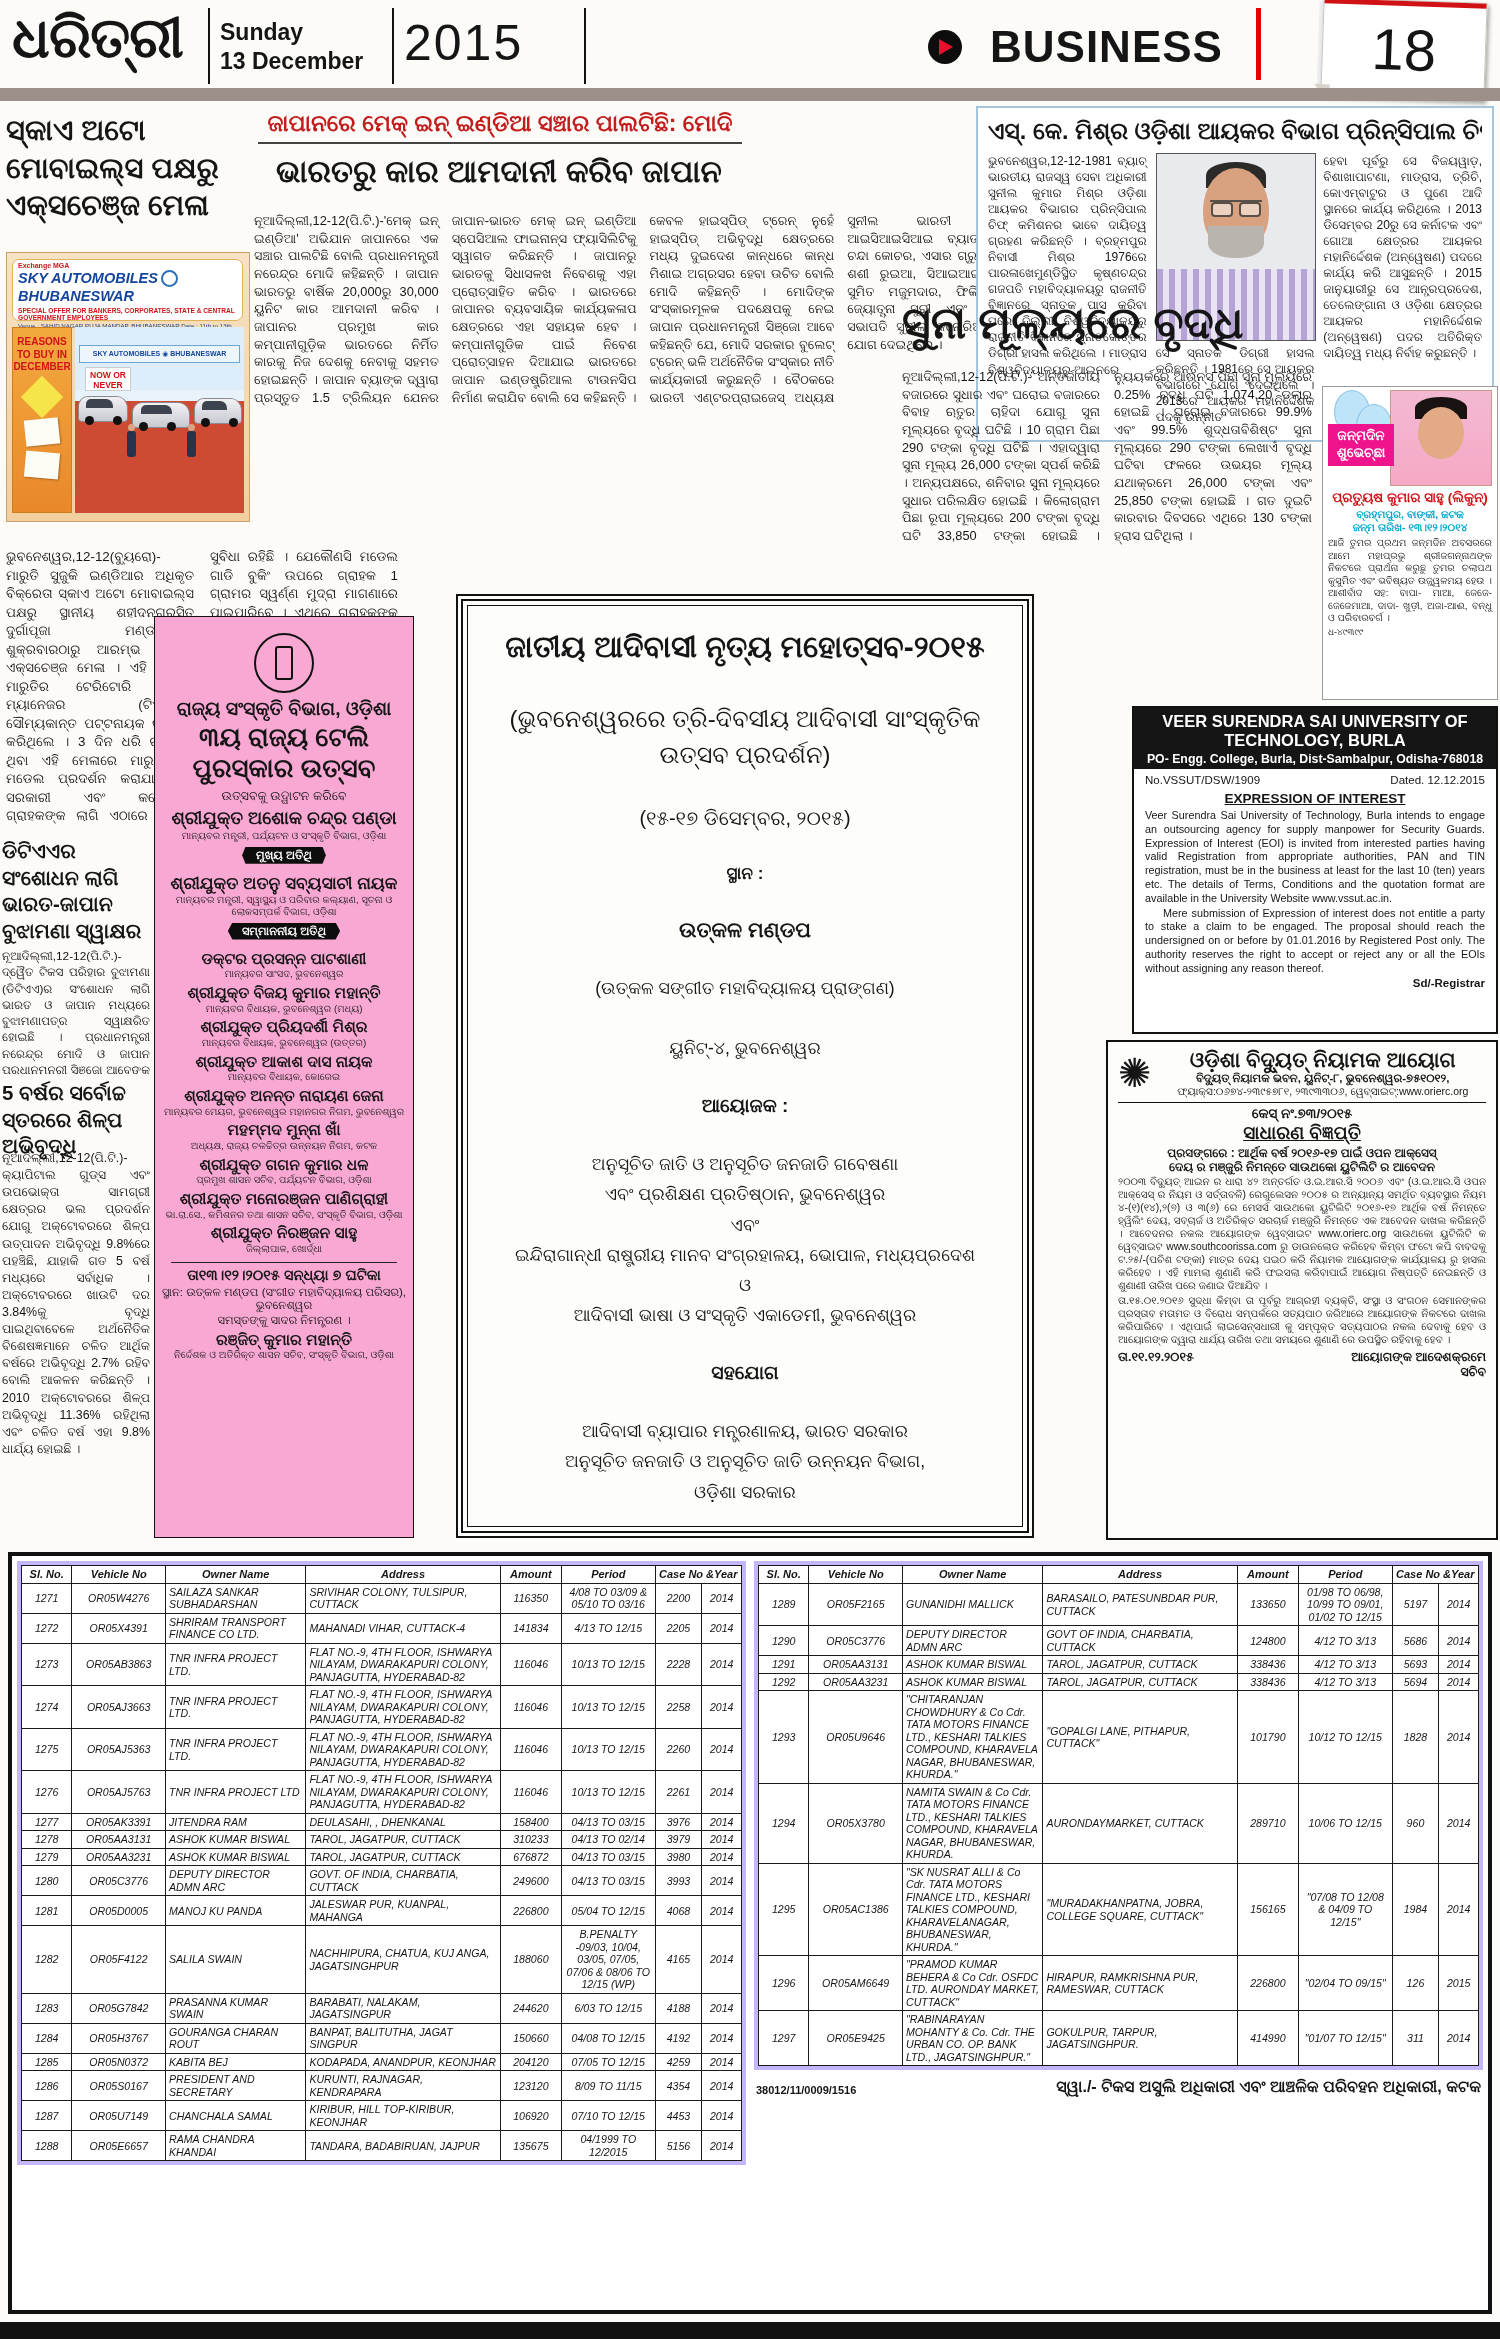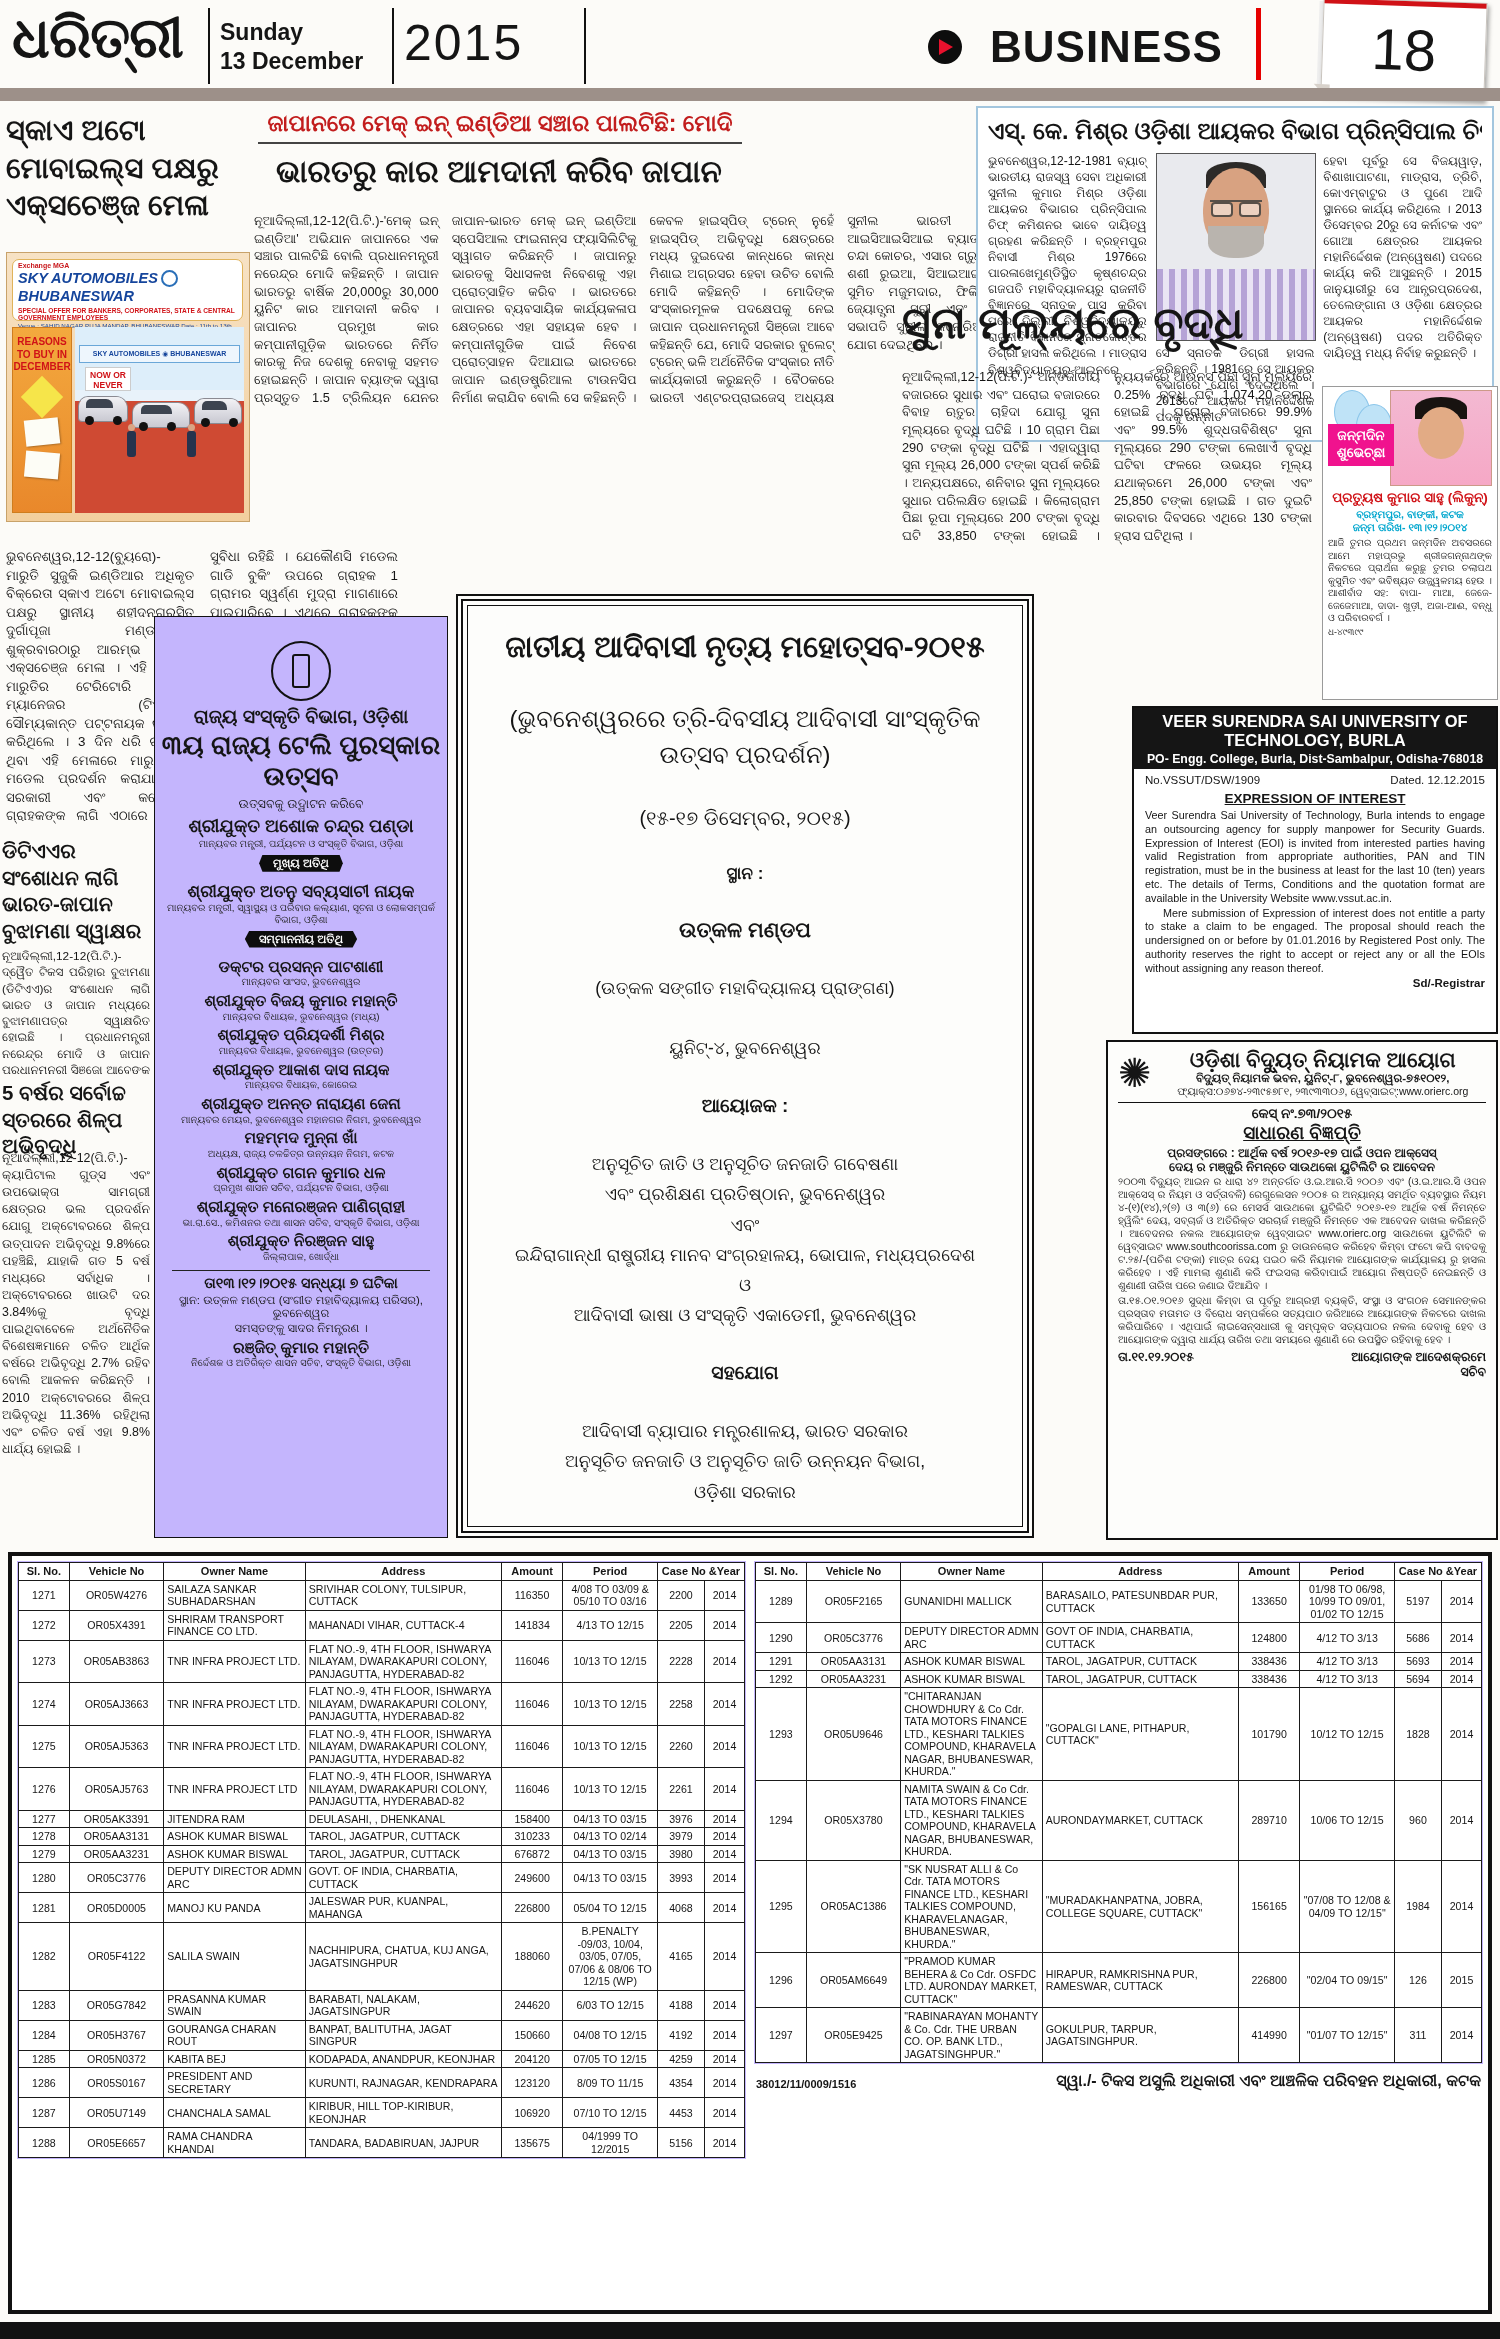--- a/index.html
+++ b/index.html
@@ -44,22 +44,22 @@
   .skyad .diam{width:30px;height:30px;background:#f6e54a;margin:8px auto 0;transform:rotate(45deg);}
   .skyad .scene{position:absolute;left:68px;top:74px;width:169px;height:186px;background:linear-gradient(180deg,#ddeefa 0 34%,#e8f2fa 34% 40%,#cf4a33 40%);}
   .skyad .ban2{position:absolute;left:4px;top:18px;right:4px;height:16px;background:#eef6fd;border:1px solid #6aa7d8;font-size:7px;color:#15459c;font-weight:800;text-align:center;line-height:15px;white-space:nowrap;overflow:hidden;}
   .skyad .now{position:absolute;left:10px;top:40px;width:46px;height:24px;background:#fff;border:1px solid #ccc;color:#d01217;font-weight:800;font-size:8.5px;text-align:center;line-height:1.2;padding-top:2px;box-sizing:border-box;}
   .car{position:absolute;height:24px;border-radius:9px 11px 3px 3px;background:linear-gradient(180deg,#f2f2f5,#c9c9d2);box-shadow:0 0 0 1px #8a8a92;}
   .car::before{content:"";position:absolute;left:15%;top:2px;width:55%;height:9px;background:#3d4450;border-radius:5px 7px 0 0;}
   .car::after{content:"";position:absolute;left:6px;bottom:-4px;width:9px;height:9px;border-radius:50%;background:#111;box-shadow:28px 0 0 #111;}
   .person{position:absolute;width:9px;height:26px;background:#27334d;border-radius:3px;}
   .person::before{content:"";position:absolute;left:1px;top:-7px;width:7px;height:7px;border-radius:50%;background:#d9a585;}
   
-  .culture{left:154px;top:616px;width:294px;height:922px;border:1.5px solid #111;background:#c4b5fd;
-           display:flex;flex-direction:column;align-items:center;padding:24px 6px;box-sizing:border-box;overflow:hidden;}
+  .culture{left:154px;top:616px;width:260px;height:922px;border:1.5px solid #111;background:#f9a8d4;
+           display:flex;flex-direction:column;align-items:center;padding:16px 6px;box-sizing:border-box;overflow:hidden;}
   .pill{background:#0d0d0d;color:#fff;font-size:11.5px;font-weight:700;padding:2px 14px;border-radius:2px;margin:5px 0 6px;
         clip-path:polygon(4% 0,96% 0,100% 50%,96% 100%,4% 100%,0 50%);}
   .gname{font-size:15.5px;font-weight:800;line-height:1.2;margin-top:4px;text-align:center;}
   .gdesc{font-size:9.8px;color:#222;text-align:center;line-height:1.2;}
   .mishra{left:976px;top:106px;width:518px;height:336px;border:2px solid #a3c6de;background:#fff;padding:8px 10px;box-sizing:border-box;overflow:hidden;}
   .mishra .cols{display:flex;gap:9px;margin-top:6px;}
   .mishra .col{flex:1;font-size:12px;line-height:1.34;text-align:justify;}
   .portrait{width:100%;height:186px;border:1px solid #555;background:linear-gradient(180deg,#e9eaee 0 62%,transparent 62%),repeating-linear-gradient(90deg,#b5a3d6 0 6px,#e9e4f4 6px 12px);position:relative;margin-bottom:4px;}
   .portrait .head{position:absolute;left:50%;top:14px;transform:translateX(-50%);width:66px;height:84px;border-radius:50% 50% 46% 46%;background:#d8a281;}
   .portrait .hair{position:absolute;left:50%;top:8px;transform:translateX(-50%);width:60px;height:26px;border-radius:50% 50% 0 0;background:#2c2a28;}
@@ -82,21 +82,21 @@
   .bd-top{position:relative;height:96px;}
   .balloons i{position:absolute;width:34px;height:42px;border-radius:50%;background:#bfe3f7;border:1px solid #8cc6ea;}
   .childphoto{position:absolute;right:0;top:0;width:100px;height:94px;background:linear-gradient(180deg,#f3b9d2,#f6a8c6);border:1px solid #c98;}
   .childphoto .hair{position:absolute;left:50%;top:6px;transform:translateX(-50%);width:52px;height:22px;border-radius:50% 50% 0 0;background:#181310;}
   .childphoto .face{position:absolute;left:50%;top:16px;transform:translateX(-50%);width:46px;height:52px;border-radius:50%;background:#e2ab85;}
   .bd-label{position:absolute;left:0;top:34px;width:66px;background:#f0138e;color:#fff;font-weight:800;font-size:13.5px;text-align:center;line-height:1.25;padding:4px 0;}
   
   .tables-wrap{left:8px;top:1552px;width:1484px;height:762px;border:4px solid #111;background:#fff;box-sizing:border-box;
                display:flex;gap:8px;padding:5px;}
   .tcol{flex:1;display:flex;flex-direction:column;}
-  .tblbox{border:1px solid #c4b5fd;}
+  .tblbox{border:4px solid #c4b5fd;font-style:italic;}
   table.vt{border-collapse:collapse;width:100%;table-layout:fixed;font-size:10.6px;line-height:1.18;}
   .vt th,.vt td{border:1px solid #1a1a1a;padding:2px 3px;vertical-align:middle;word-wrap:break-word;}
   .vt th{font-weight:700;text-align:center;font-size:11px;}
   .c-sl,.c-vehicle,.c-amount,.c-period,.c-case_no,.c-year{text-align:center;}
   .c-owner,.c-address{text-align:left;}
   .tfoot{display:flex;justify-content:space-between;align-items:flex-end;padding:8px 2px 0;}
   .tfoot .ref{font-size:11px;font-weight:700;}
   .tfoot .sign{font-size:16px;font-weight:700;}
   
   .emblem{width:56px;height:56px;border-radius:50%;border:2.5px solid #111;position:relative;display:flex;align-items:center;justify-content:center;}

